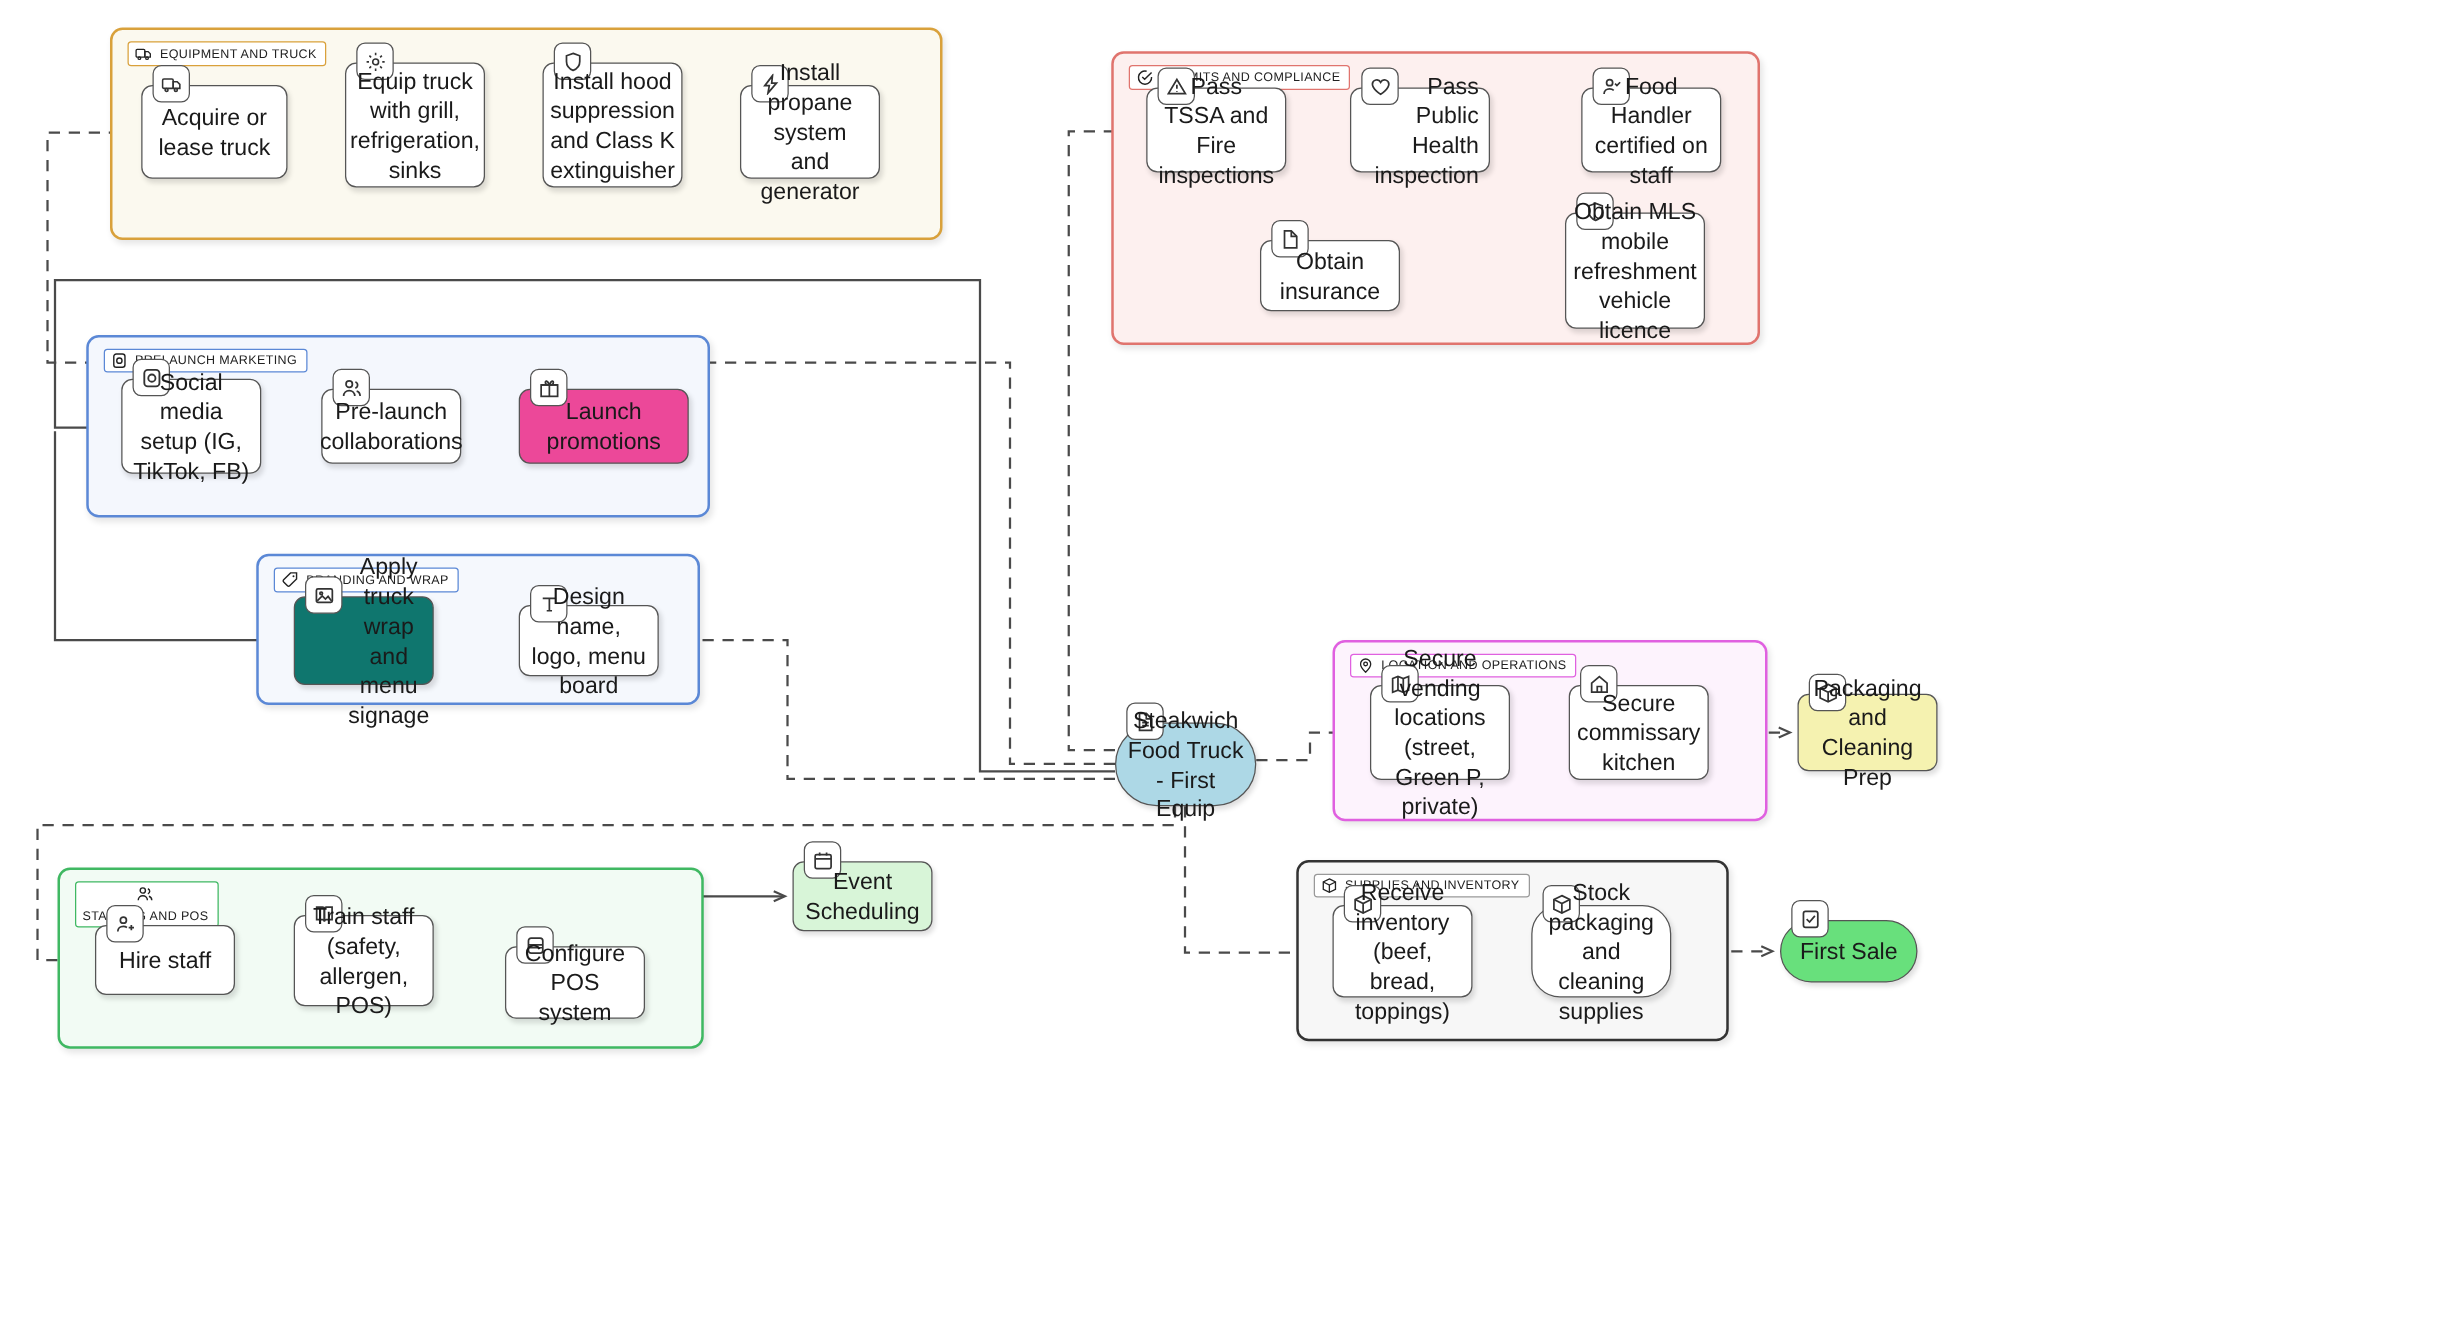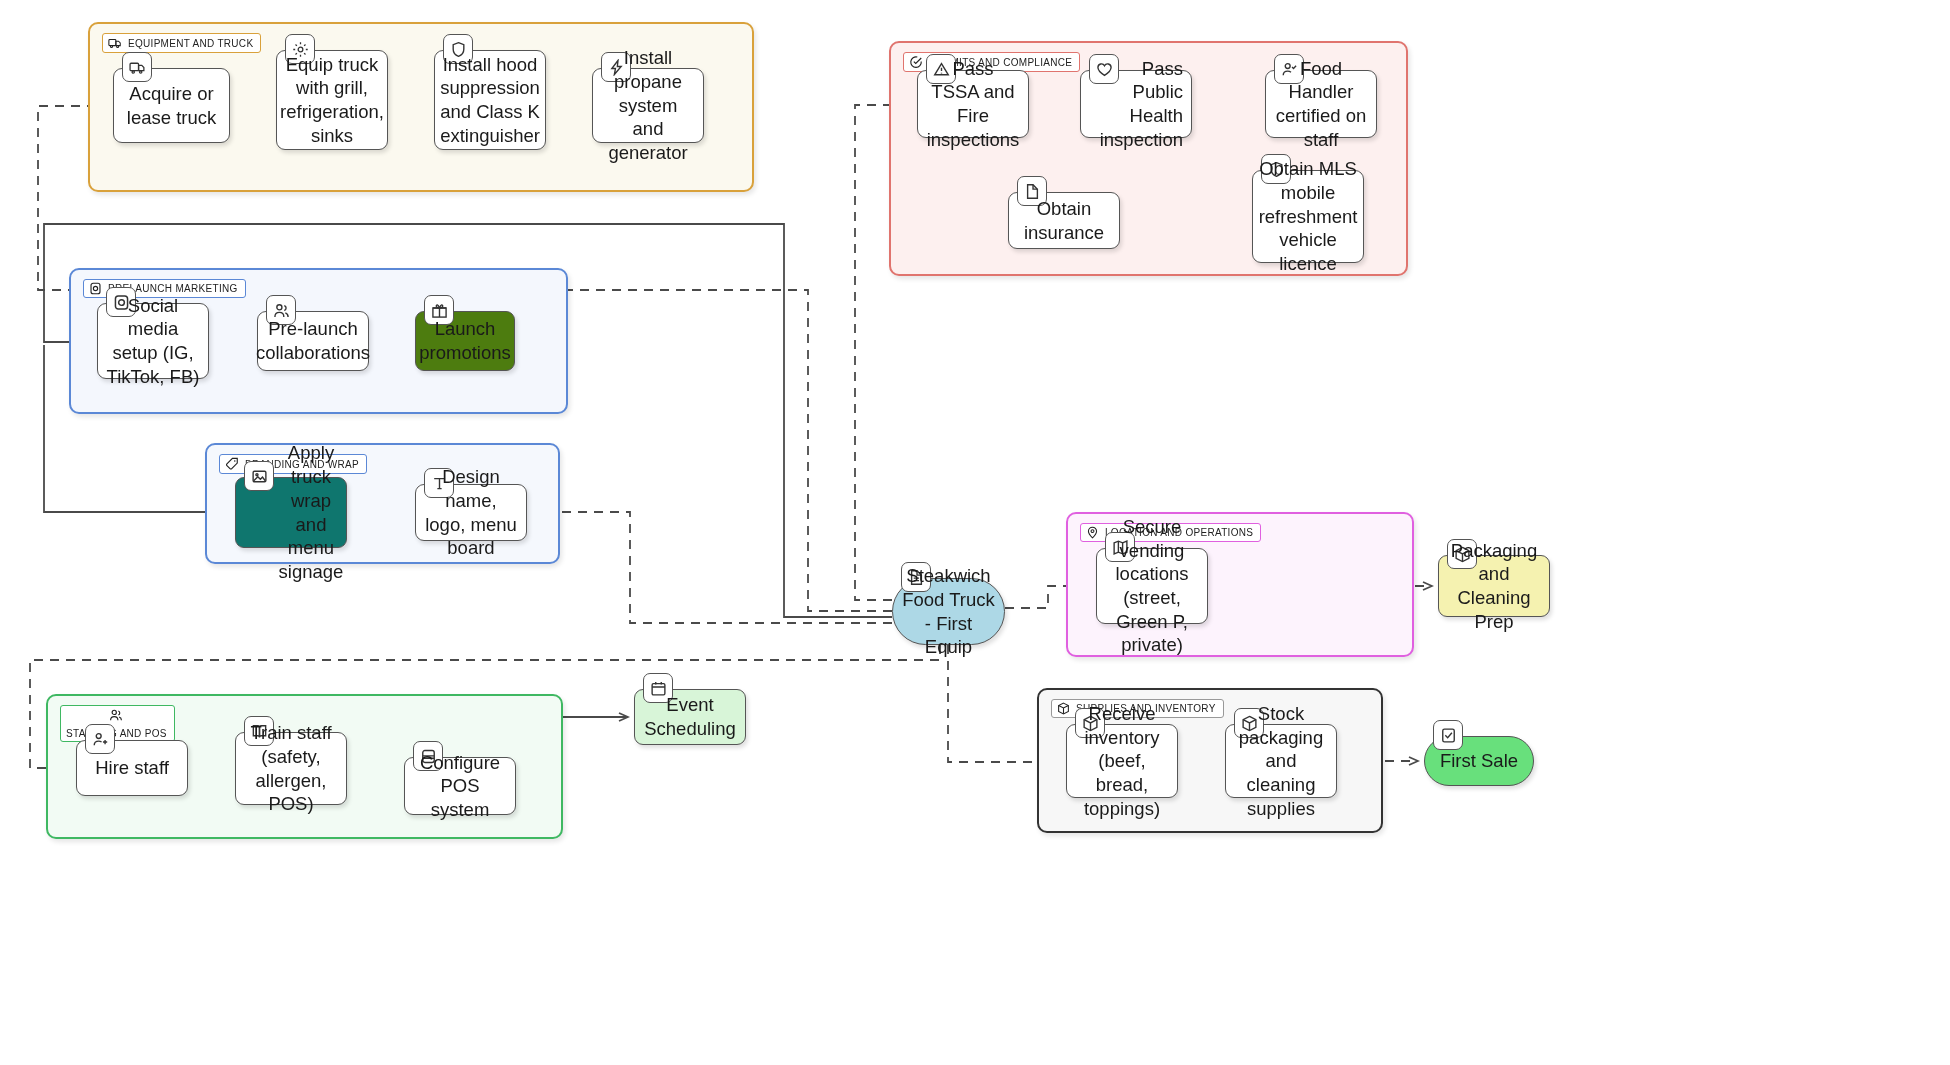--- a/index.html
+++ b/index.html
@@ -298,21 +298,21 @@
     <span class="badge">
         <svg width="17" height="17" viewBox="0 0 16 16" fill="none" stroke="#333" stroke-width="1.3">
           <circle cx="6" cy="5" r="2.4"></circle>
           <path d="M1.8 14c0-2.6 1.9-4.2 4.2-4.2S10.2 11.4 10.2 14"></path>
           <path d="M10.6 3.4a2.4 2.4 0 0 1 0 4.6M11.6 10.3c1.6.5 2.6 1.9 2.6 3.7"></path>
         </svg>
       </span>
     <span class="node-text">Pre-launch collaborations</span>
   </div>
 
-  <div class="node" style="left:415px;top:311px;width:100px;height:60px;background:#4d7c0f;">
+  <div class="node" style="left:415px;top:311px;width:136px;height:60px;background:#ec4899;">
     <span class="badge">
         <svg width="17" height="17" viewBox="0 0 16 16" fill="none" stroke="#333" stroke-width="1.3">
           <rect x="1.8" y="5.6" width="12.4" height="8.6"></rect>
           <path d="M1.8 5.6h12.4M8 5.6v8.6"></path>
           <path d="M8 5.6C6.6 5.6 5 5 5 3.7S6.5 1.8 8 5.6zM8 5.6c1.4 0 3-.6 3-1.9S9.5 1.8 8 5.6z"></path>
         </svg>
       </span>
     <span class="node-text">Launch promotions</span>
   </div>
 
@@ -349,20 +349,29 @@
   <div class="node" style="left:1096px;top:548px;width:112px;height:76px;background:#ffffff;">
     <span class="badge">
         <svg width="17" height="17" viewBox="0 0 16 16" fill="none" stroke="#333" stroke-width="1.3">
           <path d="M2 3.6l4-1.6 4 1.6 4-1.6v10.4l-4 1.6-4-1.6-4 1.6z"></path>
           <path d="M6 2v10.4M10 3.6V14"></path>
         </svg>
       </span>
     <span class="node-text">Secure vending locations (street, Green P, private)</span>
   </div>
 
+  <div class="node" style="left:1255px;top:548px;width:112px;height:76px;background:#ffffff;">
+    <span class="badge">
+        <svg width="17" height="17" viewBox="0 0 16 16" fill="none" stroke="#333" stroke-width="1.3">
+          <path d="M2.2 7L8 2.2 13.8 7v6.8H2.2z"></path>
+          <path d="M6.4 13.8V9.6h3.2v4.2"></path>
+        </svg>
+      </span>
+    <span class="node-text">Secure commissary kitchen</span>
+  </div>
 
   <div class="node" style="left:1438px;top:555px;width:112px;height:62px;background:#f5f2b0;">
     <span class="badge">
         <svg width="17" height="17" viewBox="0 0 16 16" fill="none" stroke="#333" stroke-width="1.3">
           <path d="M8 1.4L14 4.4v7.2L8 14.6 2 11.6V4.4z"></path>
           <path d="M2 4.4l6 3 6-3M8 7.4v7.2"></path>
         </svg>
       </span>
     <span class="node-text">Packaging and Cleaning Prep</span>
   </div>
@@ -411,21 +420,21 @@
   <div class="node" style="left:1066px;top:724px;width:112px;height:74px;background:#ffffff;">
     <span class="badge">
         <svg width="17" height="17" viewBox="0 0 16 16" fill="none" stroke="#333" stroke-width="1.3">
           <path d="M8 1.4L14 4.4v7.2L8 14.6 2 11.6V4.4z"></path>
           <path d="M2 4.4l6 3 6-3M8 7.4v7.2"></path>
         </svg>
       </span>
     <span class="node-text">Receive inventory (beef, bread, toppings)</span>
   </div>
 
-  <div class="node" style="left:1225px;top:724px;width:112px;height:74px;background:#ffffff;">
+  <div class="node" style="left:1225px;top:724px;width:112px;height:74px;background:#ffffff;border-radius:23px;">
     <span class="badge">
         <svg width="17" height="17" viewBox="0 0 16 16" fill="none" stroke="#333" stroke-width="1.3">
           <path d="M8 1.4L14 4.4v7.2L8 14.6 2 11.6V4.4z"></path>
           <path d="M2 4.4l6 3 6-3M8 7.4v7.2"></path>
         </svg>
       </span>
     <span class="node-text">Stock packaging and cleaning supplies</span>
   </div>
 
   <div class="node pill" style="left:1424px;top:736px;width:110px;height:50px;background:#68e07c;">

